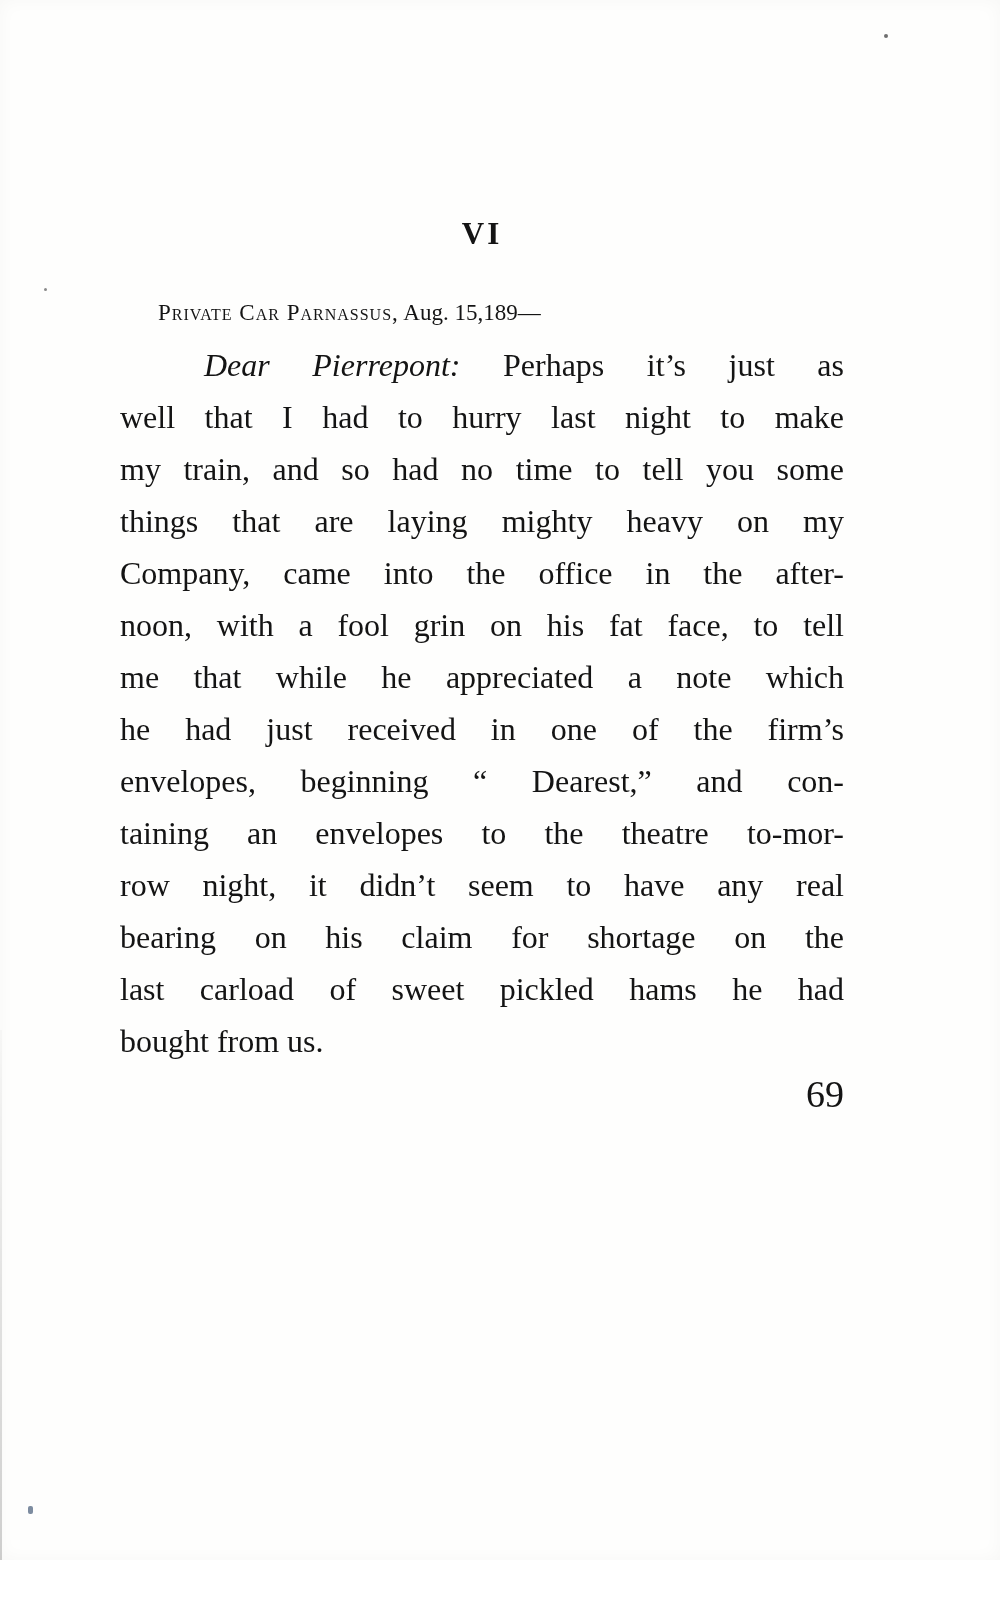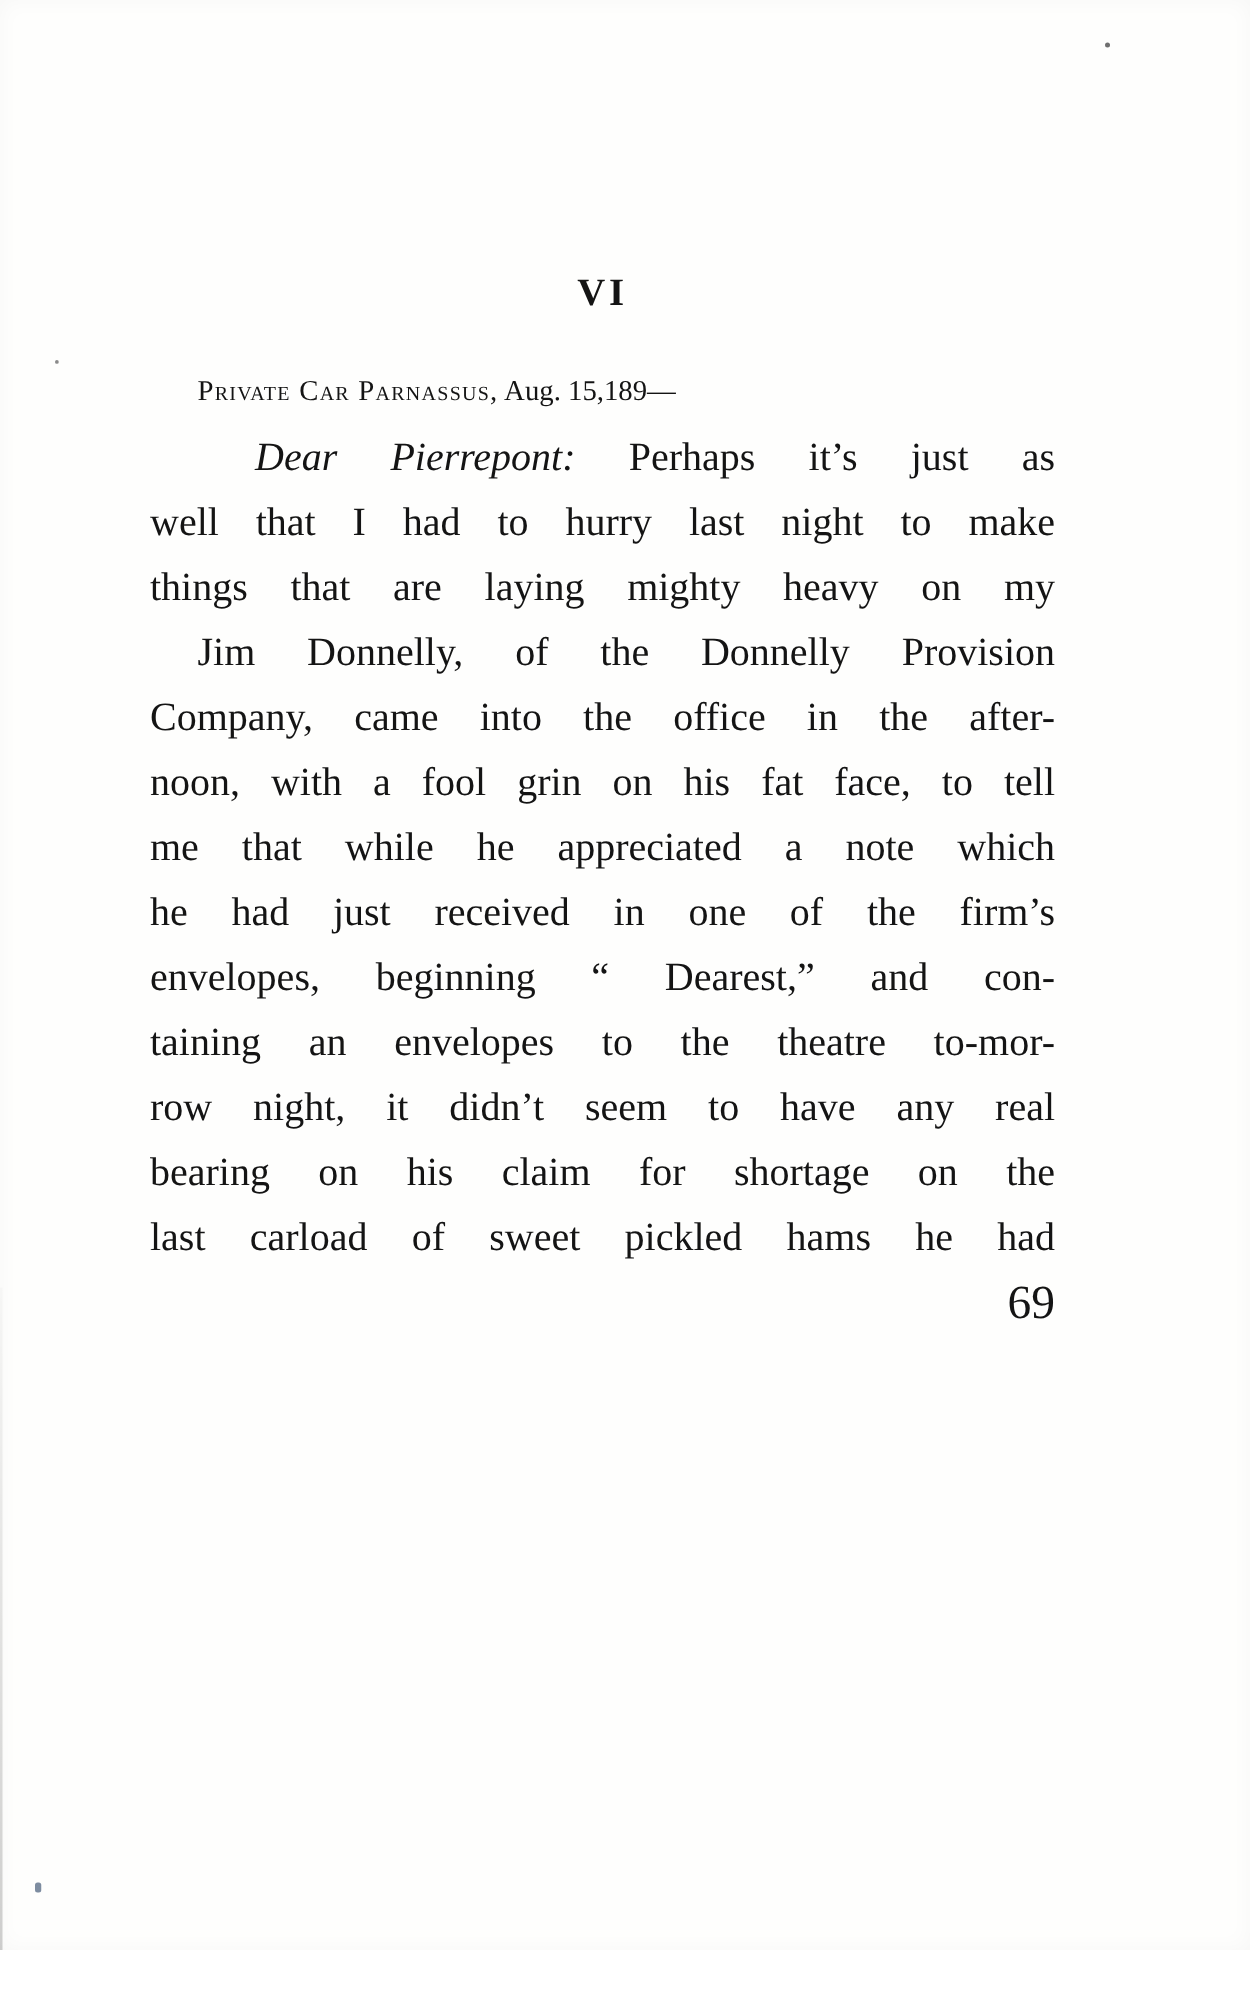--- a/index.html
+++ b/index.html
@@ -96,33 +96,34 @@
 
   <div class="text-block">
 
     <div class="chapter-heading">VI</div>
 
     <div class="dateline"><span class="smallcaps">Private Car Parnassus,</span> <span>Aug. 15,189—</span></div>
 
     <div class="paragraph">
       <div class="line first"><span class="italic">Dear Pierrepont:</span> <span>Perhaps it’s just as</span></div>
       <div class="line">well that I had to hurry last night to make</div>
+      <div class="line">my train, and so had no time to tell you some</div>
       <div class="line">things that are laying mighty heavy on my</div>
     </div>
 
     <div class="paragraph">
-      <div class="line first">Jim Donnelly, of the Donnelly Provision</div>
       <div class="line">Company, came into the office in the after-</div>
       <div class="line">noon, with a fool grin on his fat face, to tell</div>
       <div class="line">me that while he appreciated a note which</div>
       <div class="line">he had just received in one of the firm’s</div>
       <div class="line">envelopes, beginning “ Dearest,” and con-</div>
       <div class="line">taining an envelopes to the theatre to-mor-</div>
       <div class="line">row night, it didn’t seem to have any real</div>
       <div class="line">bearing on his claim for shortage on the</div>
       <div class="line">last carload of sweet pickled hams he had</div>
+      <div class="line last">bought from us.</div>
     </div>
 
 
     <div class="page-number">69</div>
 
   </div>
 </div>
 
 </body></html>

